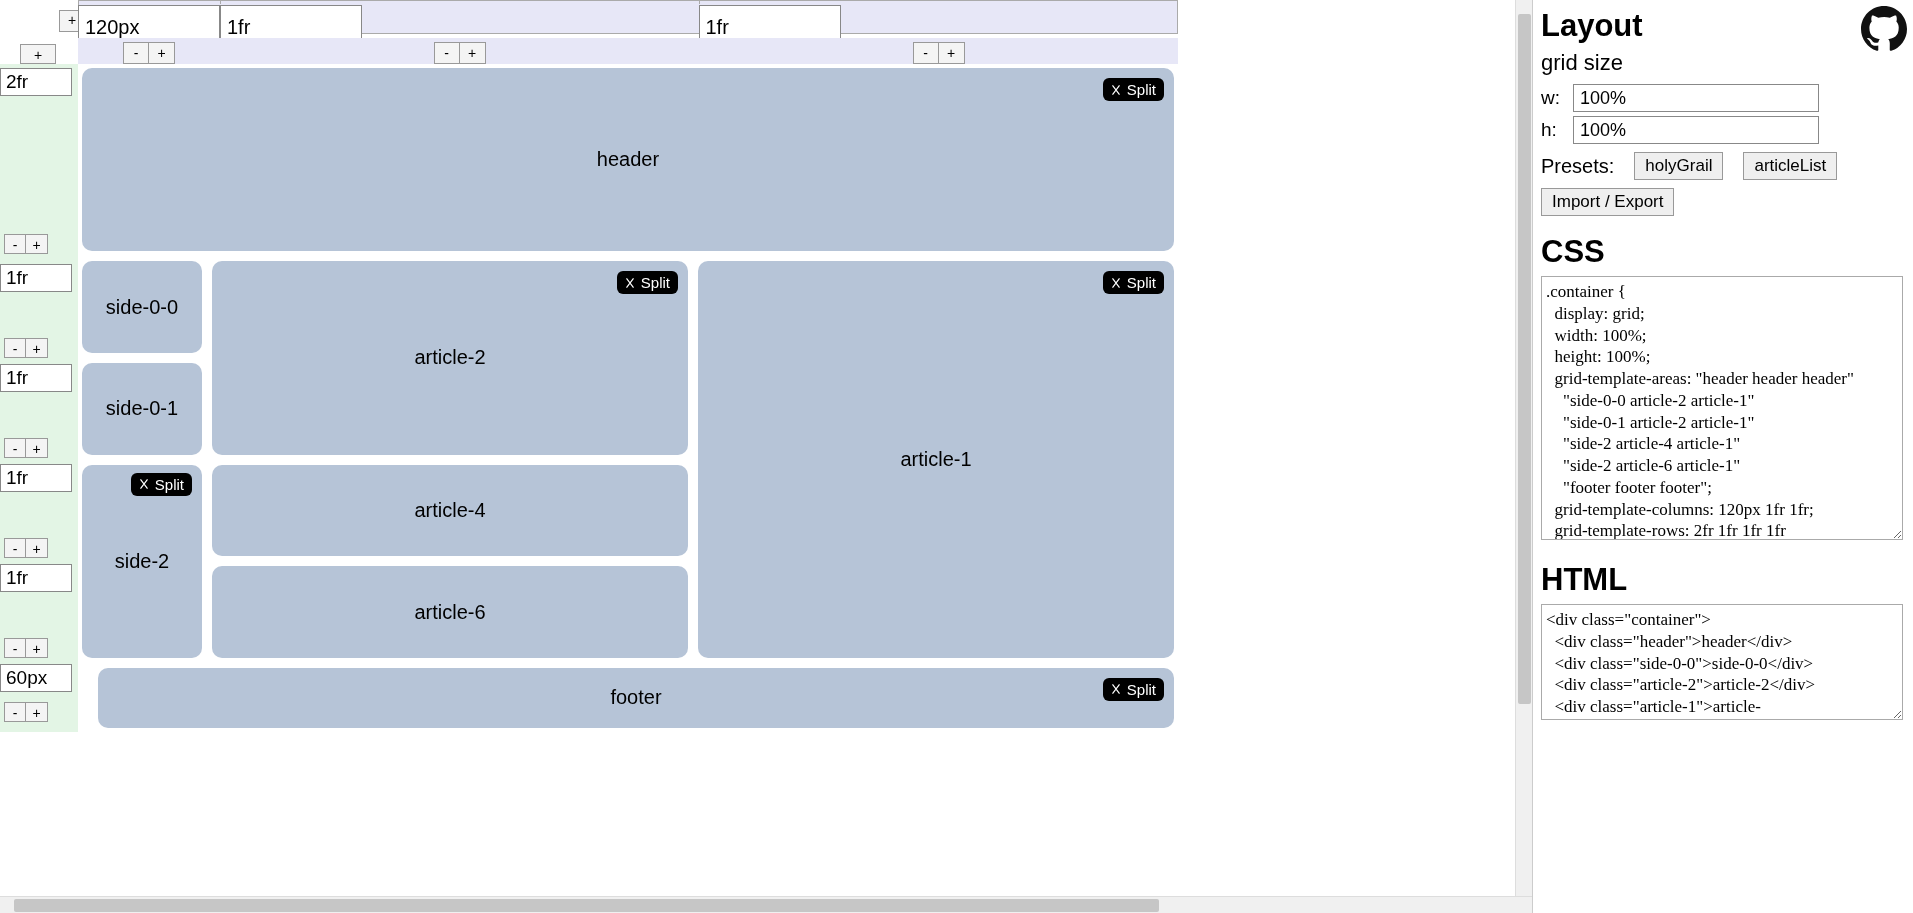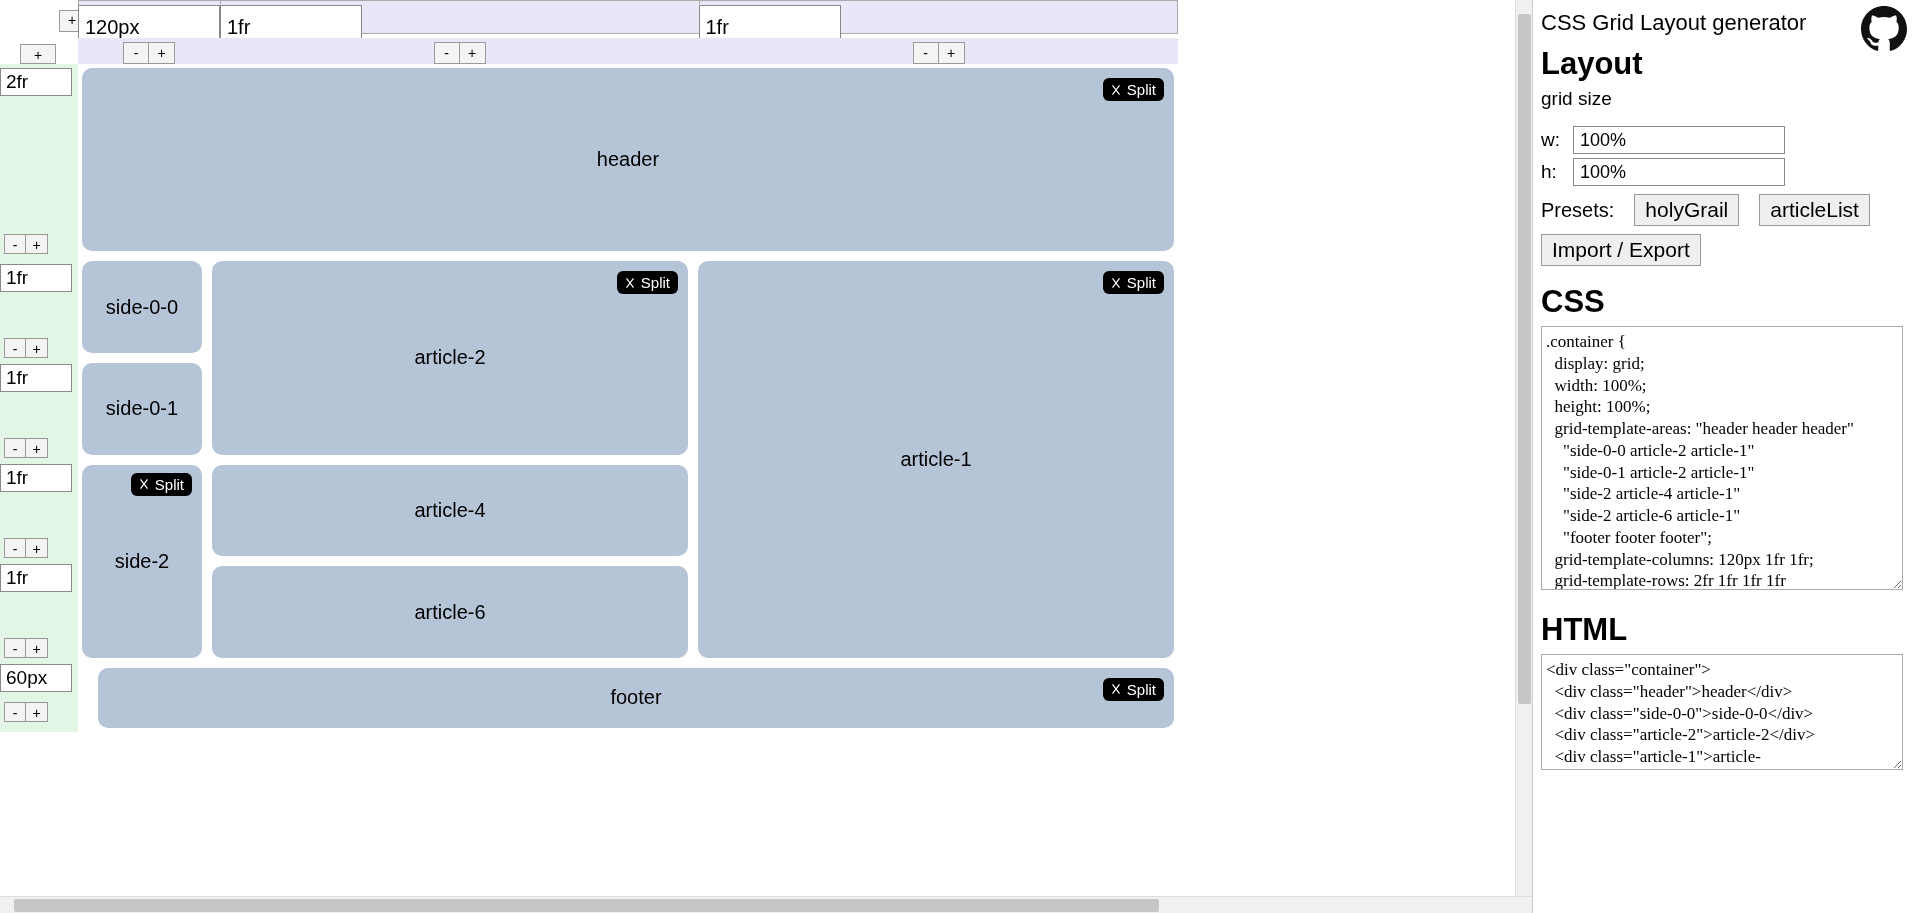--- a/index.html
+++ b/index.html
@@ -59,23 +59,23 @@
   .footer{grid-area:footer;margin-left:16px;}
   .s2 .split-badge{top:8px;right:auto;left:auto;}
   .side-split{top:8px;right:10px;}
 
   
   .sidebar { width:380px; flex:0 0 380px; height:100%; padding:6px 10px 6px 8px; overflow:auto; position:relative;}
   h1.title{font-size:22px;margin:4px 0 10px;font-weight:400;}
   h2{font-size:31px;margin:2px 0 6px;}
   .field-row{display:flex;align-items:center;gap:6px;margin:4px 0;}
   .field-row label{font-size:19px;width:26px;}
-  .txt{border:1px solid #888;height:28px;padding:2px 6px;font-size:18px;width:212px;}
+  .txt{border:1px solid #888;height:28px;padding:2px 6px;font-size:18px;width:246px;}
   .presets-row{display:flex;align-items:center;gap:20px;margin:8px 0;font-size:20px;}
-  .btn{border:1px solid #999;background:#efefef;padding:3px 10px;font-size:21px;cursor:pointer;}
+  .btn{border:1px solid #999;background:#efefef;padding:3px 10px;font-size:17px;cursor:pointer;}
   .codebox{width:100%;height:264px;border:1px solid #aaa;padding:4px;font-family:Liberation Serif, serif;font-size:17px;line-height:1.28;white-space:pre-wrap;overflow-y:scroll;resize:vertical;}
   .codebox.html{height:116px;}
   .gh{position:absolute;top:6px;right:6px;width:46px;height:46px;}
   .gh svg{width:46px;height:46px;}
 </style>
 </head>
 <body>
 
 <div class="app">
   <div class="workspace-wrap">
@@ -233,23 +233,22 @@
         <div class="thumb"></div>
       </div>
   </div>
 
   <div class="sidebar">
     <a class="gh">
       <svg viewBox="0 0 16 16">
           <path fill="#111" d="M8 0C3.58 0 0 3.58 0 8c0 3.54 2.29 6.53 5.47 7.59.4.07.55-.17.55-.38 0-.19-.01-.82-.01-1.49-2.01.37-2.53-.49-2.69-.94-.09-.23-.48-.94-.82-1.13-.28-.15-.68-.52-.01-.53.63-.01 1.08.58 1.23.82.72 1.21 1.87.87 2.33.66.07-.52.28-.87.51-1.07-1.78-.2-3.64-.89-3.64-3.95 0-.87.31-1.59.82-2.15-.08-.2-.36-1.02.08-2.12 0 0 .67-.21 2.2.82.64-.18 1.32-.27 2-.27.68 0 1.36.09 2 .27 1.53-1.04 2.2-.82 2.2-.82.44 1.1.16 1.92.08 2.12.51.56.82 1.27.82 2.15 0 3.07-1.87 3.75-3.65 3.95.29.25.54.73.54 1.48 0 1.07-.01 1.93-.01 2.2 0 .21.15.46.55.38A8.013 8.013 0 0 0 16 8c0-4.42-3.58-8-8-8z"></path>
         </svg>
     </a>
-    <h1 class="title">CSS Grid Layout generator</h1>
     <h2>Layout</h2>
-    <div style="font-size:19px;margin-bottom:16px;">grid size</div>
+    <div style="font-size:22px;margin-bottom:8px;">grid size</div>
     <div class="field-row">
       <label>w:</label>
       <input class="txt" value="100%" style="">
     </div>
     <div class="field-row">
       <label>h:</label>
       <input class="txt" value="100%" style="">
     </div>
     <div class="presets-row">
       <span>Presets:</span>

